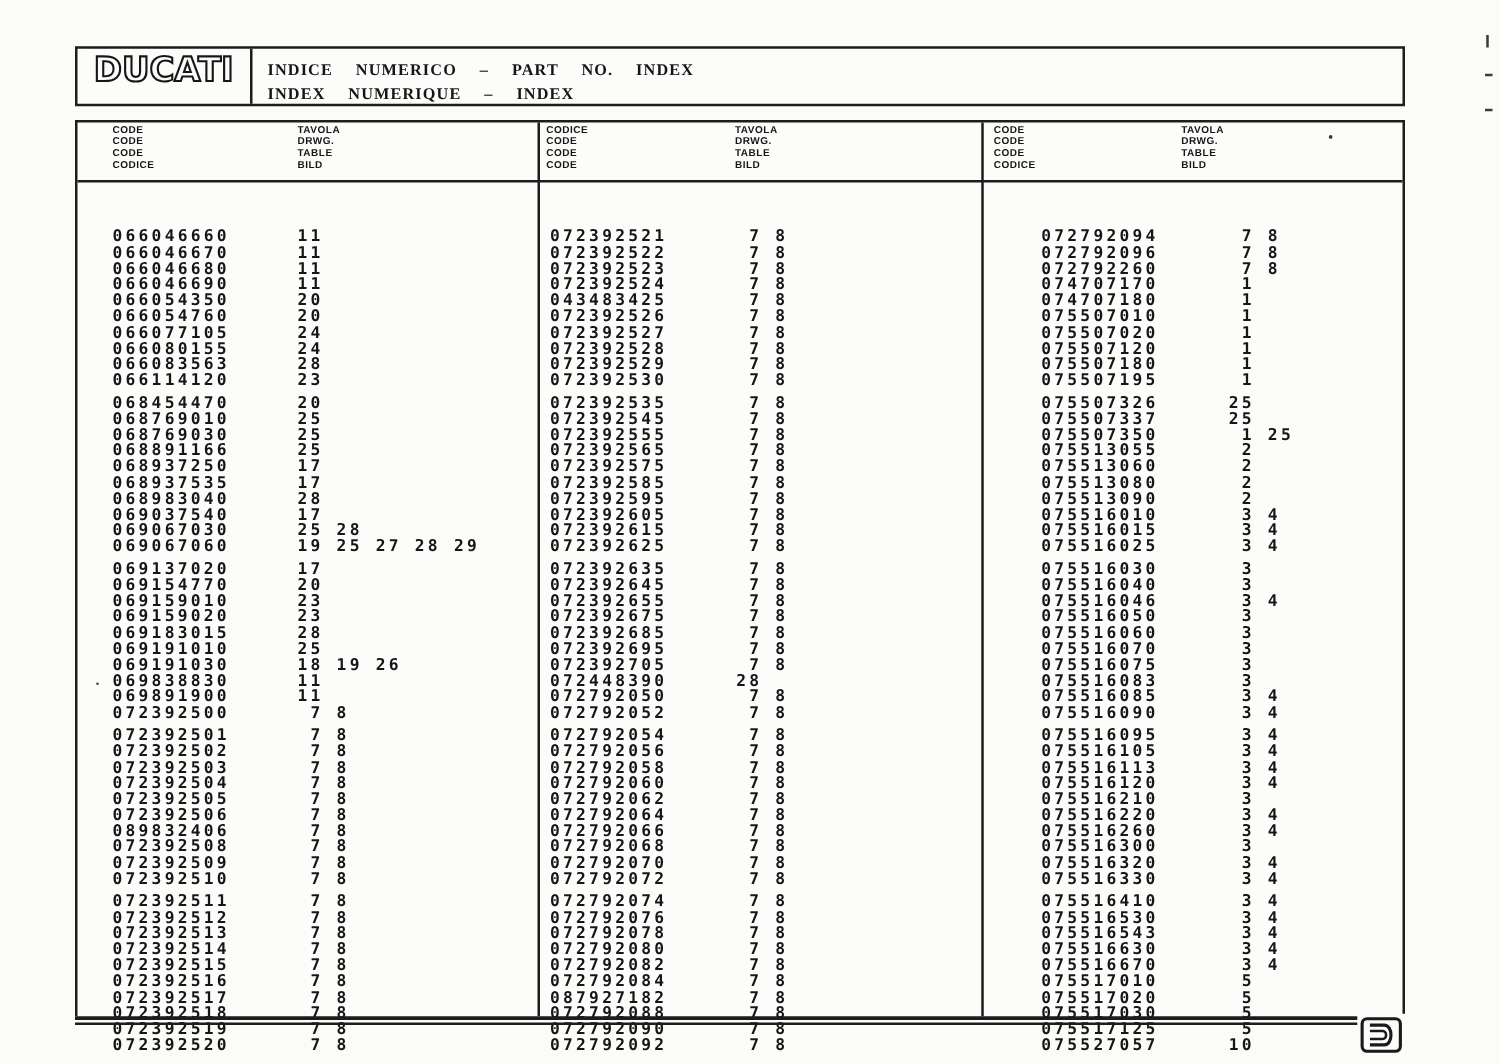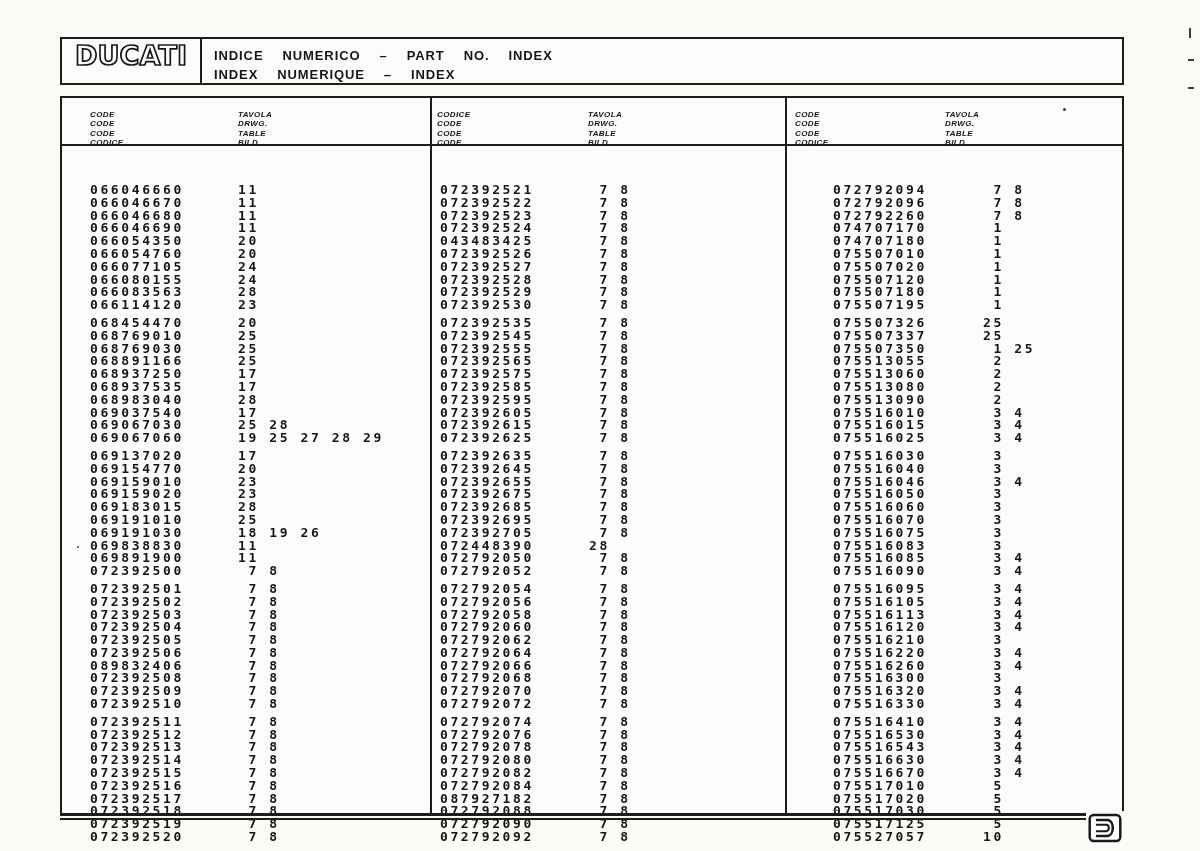--- a/index.html
+++ b/index.html
@@ -12,42 +12,41 @@
   
   .header-box{
     left:60px;top:37px;width:1064px;height:48px;
     border:2px solid #1d1d1d;background:#fcfcfa;
     display:flex;box-sizing:border-box;
   }
   .logo-cell{
     width:138px;border-right:2px solid #1d1d1d;
     display:flex;align-items:flex-start;justify-content:center;
   }
-  .title-cell{padding:7px 0 0 12px;}
+  .title-cell{padding:7px 0 0 12px;font-family:Liberation Serif, serif;}
   .title-line{
     font-weight:bold;font-size:13px;letter-spacing:.9px;word-spacing:5px;
     line-height:19px;white-space:pre;
   }
   
   .table-box{
     left:60px;top:96px;width:1064px;height:717px;
     border:2px solid #1d1d1d;border-bottom:none;background:#fcfcfa;
     box-sizing:border-box;
   }
   .thead{
     position:absolute;top:0;left:0;right:0;height:46px;
     border-bottom:2px solid #1d1d1d;
   }
   .vline{position:absolute;top:0;bottom:0;width:2px;background:#1d1d1d;}
   .vl-1{left:368px;} .vl-2{left:723px;}
   .hstack{
-    position:absolute;top:12px;
+    position:absolute;top:1px;
     font-weight:bold;font-size:8px;line-height:9.3px;letter-spacing:.4px;
     white-space:pre-line;
-    font-style:italic;
   }
   .hs-c0a{left:28px;} .hs-c0b{left:176px;}
   .hs-c1a{left:375px;} .hs-c1b{left:526px;}
   .hs-c2a{left:733px;} .hs-c2b{left:883px;}
   .col{position:absolute;top:48px;bottom:0;padding-top:6px;box-sizing:border-box;margin-top:32px;}
   .colA{left:0;width:366px;}
   .colB{left:370px;width:351px;}
   .colC{left:725px;width:337px;padding-left:36px;}
   .block{margin-bottom:5px;}
   .row{display:flex;line-height:12.8px;height:12.8px;}

